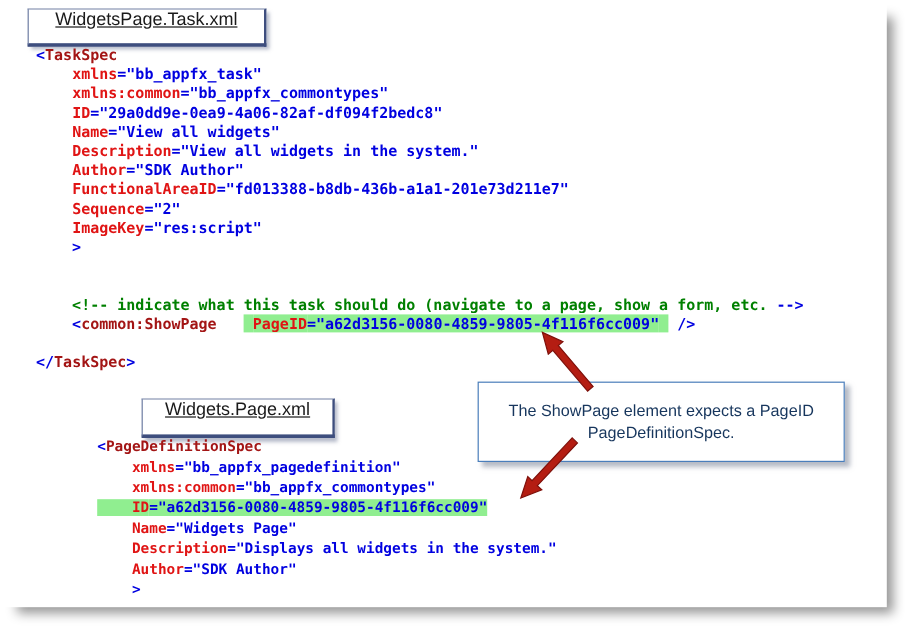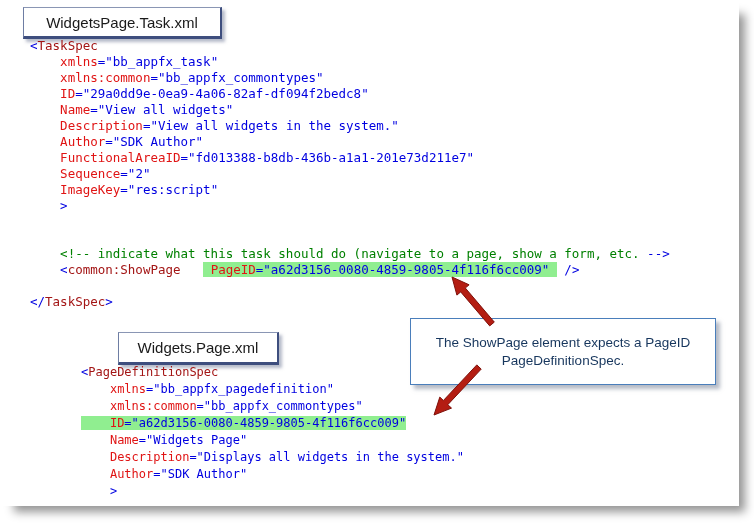--- a/index.html
+++ b/index.html
@@ -13,42 +13,42 @@
     background:#ffffff;
     box-shadow:10px 10px 9px -4px rgba(0,0,0,0.42);
   }
   .filebox{
     position:absolute;background:#ffffff;
     border-top:1px solid #8a96b4;
     border-left:1px solid #6e7da3;
     border-right:2px solid #3e4e7e;
     border-bottom:3px solid #3e4e7e;
     box-shadow:3px 3px 3px rgba(110,120,150,0.5);
-    display:flex;align-items:center;justify-content:center;
-    font-size:15px;color:#1a1a1a;
+    display:flex;justify-content:center;
+    font-size:15px;color:#1a1a1a;text-decoration:underline;
   }
   #filebox1{left:23px;top:7px;width:196px;height:28px;}
   #filebox2{left:118px;top:332px;width:158px;height:29px;}
   .code{
     position:absolute;
     font-family:"DejaVu Sans Mono","Liberation Mono",monospace;
-    font-weight:normal;white-space:pre;
+    font-weight:bold;white-space:pre;
   }
   #code1{left:30px;top:38px;font-size:12.5px;line-height:16px;}
   #code2{left:81px;top:364px;font-size:12px;line-height:17px;}
   .ln{height:inherit;}
   .d{color:var(--c-value);}   
   .v{color:var(--c-value);}   
   .e{color:var(--c-elem);}    
   .a{color:var(--c-attr);}    
   .c{color:var(--c-comment);text-align:right;} 
   .n{color:#333333;}          
   .hl{background:var(--c-hl);}
   #callout{
-    position:absolute;left:410px;top:318px;width:304px;height:65px;
+    position:absolute;left:398px;top:318px;width:304px;height:65px;
     background:#ffffff;border:1px solid var(--c-callout-border);
     box-shadow:4px 4px 4px rgba(120,130,150,0.55);
     color:var(--c-callout-text);font-size:13.5px;line-height:18px;
     display:flex;flex-direction:column;justify-content:center;
     text-align:center;
   }
   #arrows{position:absolute;left:0;top:0;pointer-events:none;}
   .arrow{fill:var(--c-arrow);stroke:#7e100a;stroke-width:1;}
 </style>
 </head>

